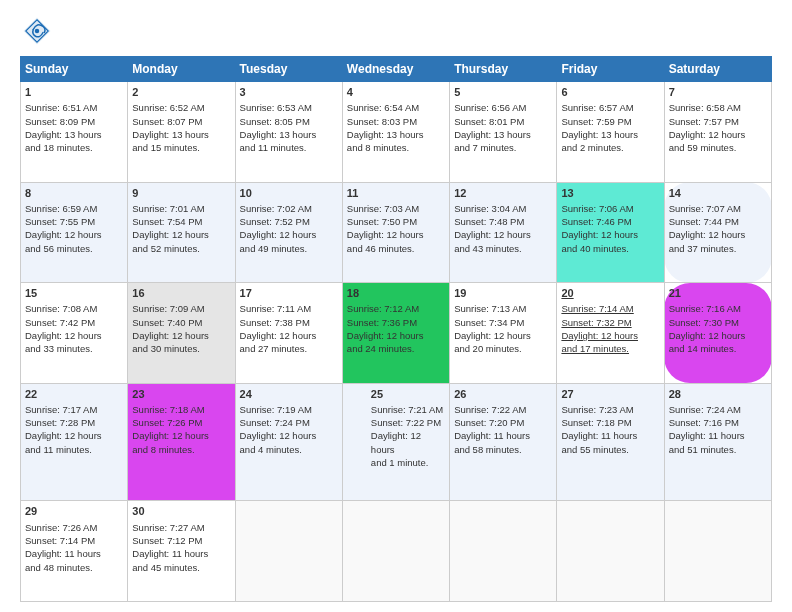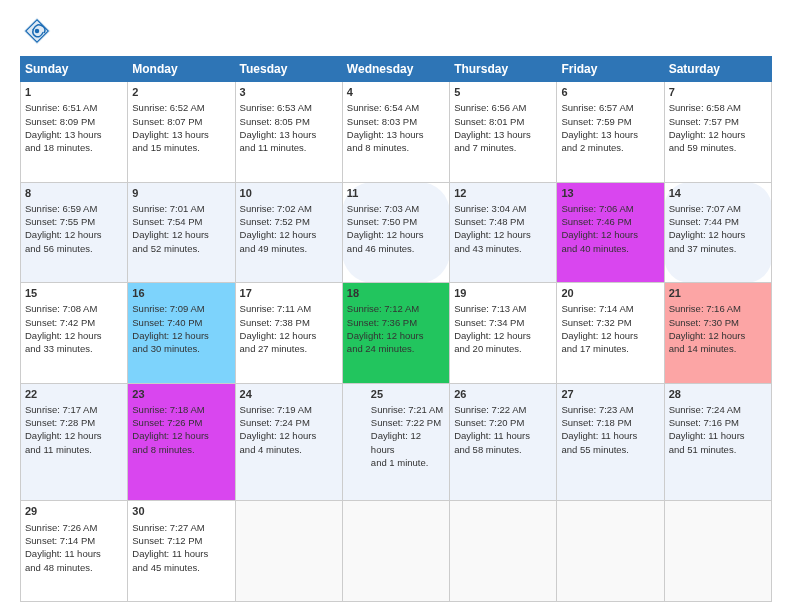--- a/index.html
+++ b/index.html
@@ -208,35 +208,35 @@
             <div>Daylight: 12 hours</div>
             <div>and 52 minutes.</div>
           </td>
           <td style="background: rgb(238, 243, 251);">
             <span class="day-num">10</span>
             <div>Sunrise: 7:02 AM</div>
             <div>Sunset: 7:52 PM</div>
             <div>Daylight: 12 hours</div>
             <div>and 49 minutes.</div>
           </td>
-          <td style="background: rgb(238, 243, 251); border-radius: 31px;">
+          <td style="background: rgb(238, 243, 251);">
             <span class="day-num">11</span>
             <div>Sunrise: 7:03 AM</div>
             <div>Sunset: 7:50 PM</div>
             <div>Daylight: 12 hours</div>
             <div>and 46 minutes.</div>
           </td>
           <td style="background: rgb(238, 243, 251);">
             <span class="day-num">12</span>
             <div>Sunrise: 3:04 AM</div>
             <div>Sunset: 7:48 PM</div>
             <div>Daylight: 12 hours</div>
             <div>and 43 minutes.</div>
           </td>
-          <td style="background: #d946ef; margin-left: 44px;">
+          <td style="background: #5eead4; margin-left: 44px;">
             <span class="day-num">13</span>
             <div>Sunrise: 7:06 AM</div>
             <div>Sunset: 7:46 PM</div>
             <div>Daylight: 12 hours</div>
             <div>and 40 minutes.</div>
           </td>
           <td style="background: rgb(238, 243, 251); border-radius: 26px;">
             <span class="day-num">14</span>
             <div>Sunrise: 7:07 AM</div>
             <div>Sunset: 7:44 PM</div>
@@ -245,21 +245,21 @@
           </td>
         </tr>
         <tr>
           <td style="background: rgb(255, 255, 255);">
             <span class="day-num">15</span>
             <div>Sunrise: 7:08 AM</div>
             <div>Sunset: 7:42 PM</div>
             <div>Daylight: 12 hours</div>
             <div>and 33 minutes.</div>
           </td>
-          <td style="background: #7dd3fc;">
+          <td style="background: #e5e5e5;">
             <span class="day-num">16</span>
             <div>Sunrise: 7:09 AM</div>
             <div>Sunset: 7:40 PM</div>
             <div>Daylight: 12 hours</div>
             <div>and 30 minutes.</div>
           </td>
           <td style="background: rgb(255, 255, 255);">
             <span class="day-num">17</span>
             <div>Sunrise: 7:11 AM</div>
             <div>Sunset: 7:38 PM</div>
@@ -273,28 +273,28 @@
             <div>Daylight: 12 hours</div>
             <div>and 24 minutes.</div>
           </td>
           <td style="background: rgb(255, 255, 255);">
             <span class="day-num">19</span>
             <div>Sunrise: 7:13 AM</div>
             <div>Sunset: 7:34 PM</div>
             <div>Daylight: 12 hours</div>
             <div>and 20 minutes.</div>
           </td>
-          <td style="background: rgb(255, 255, 255);">
+          <td style="background: rgb(255, 255, 255); text-decoration: underline;">
             <span class="day-num">20</span>
             <div>Sunrise: 7:14 AM</div>
             <div>Sunset: 7:32 PM</div>
             <div>Daylight: 12 hours</div>
             <div>and 17 minutes.</div>
           </td>
-          <td style="background: #fca5a5;">
+          <td style="background: #d946ef; border-radius: 26px;">
             <span class="day-num">21</span>
             <div>Sunrise: 7:16 AM</div>
             <div>Sunset: 7:30 PM</div>
             <div>Daylight: 12 hours</div>
             <div>and 14 minutes.</div>
           </td>
         </tr>
         <tr>
           <td style="background: rgb(238, 243, 251);">
             <span class="day-num">22</span>

